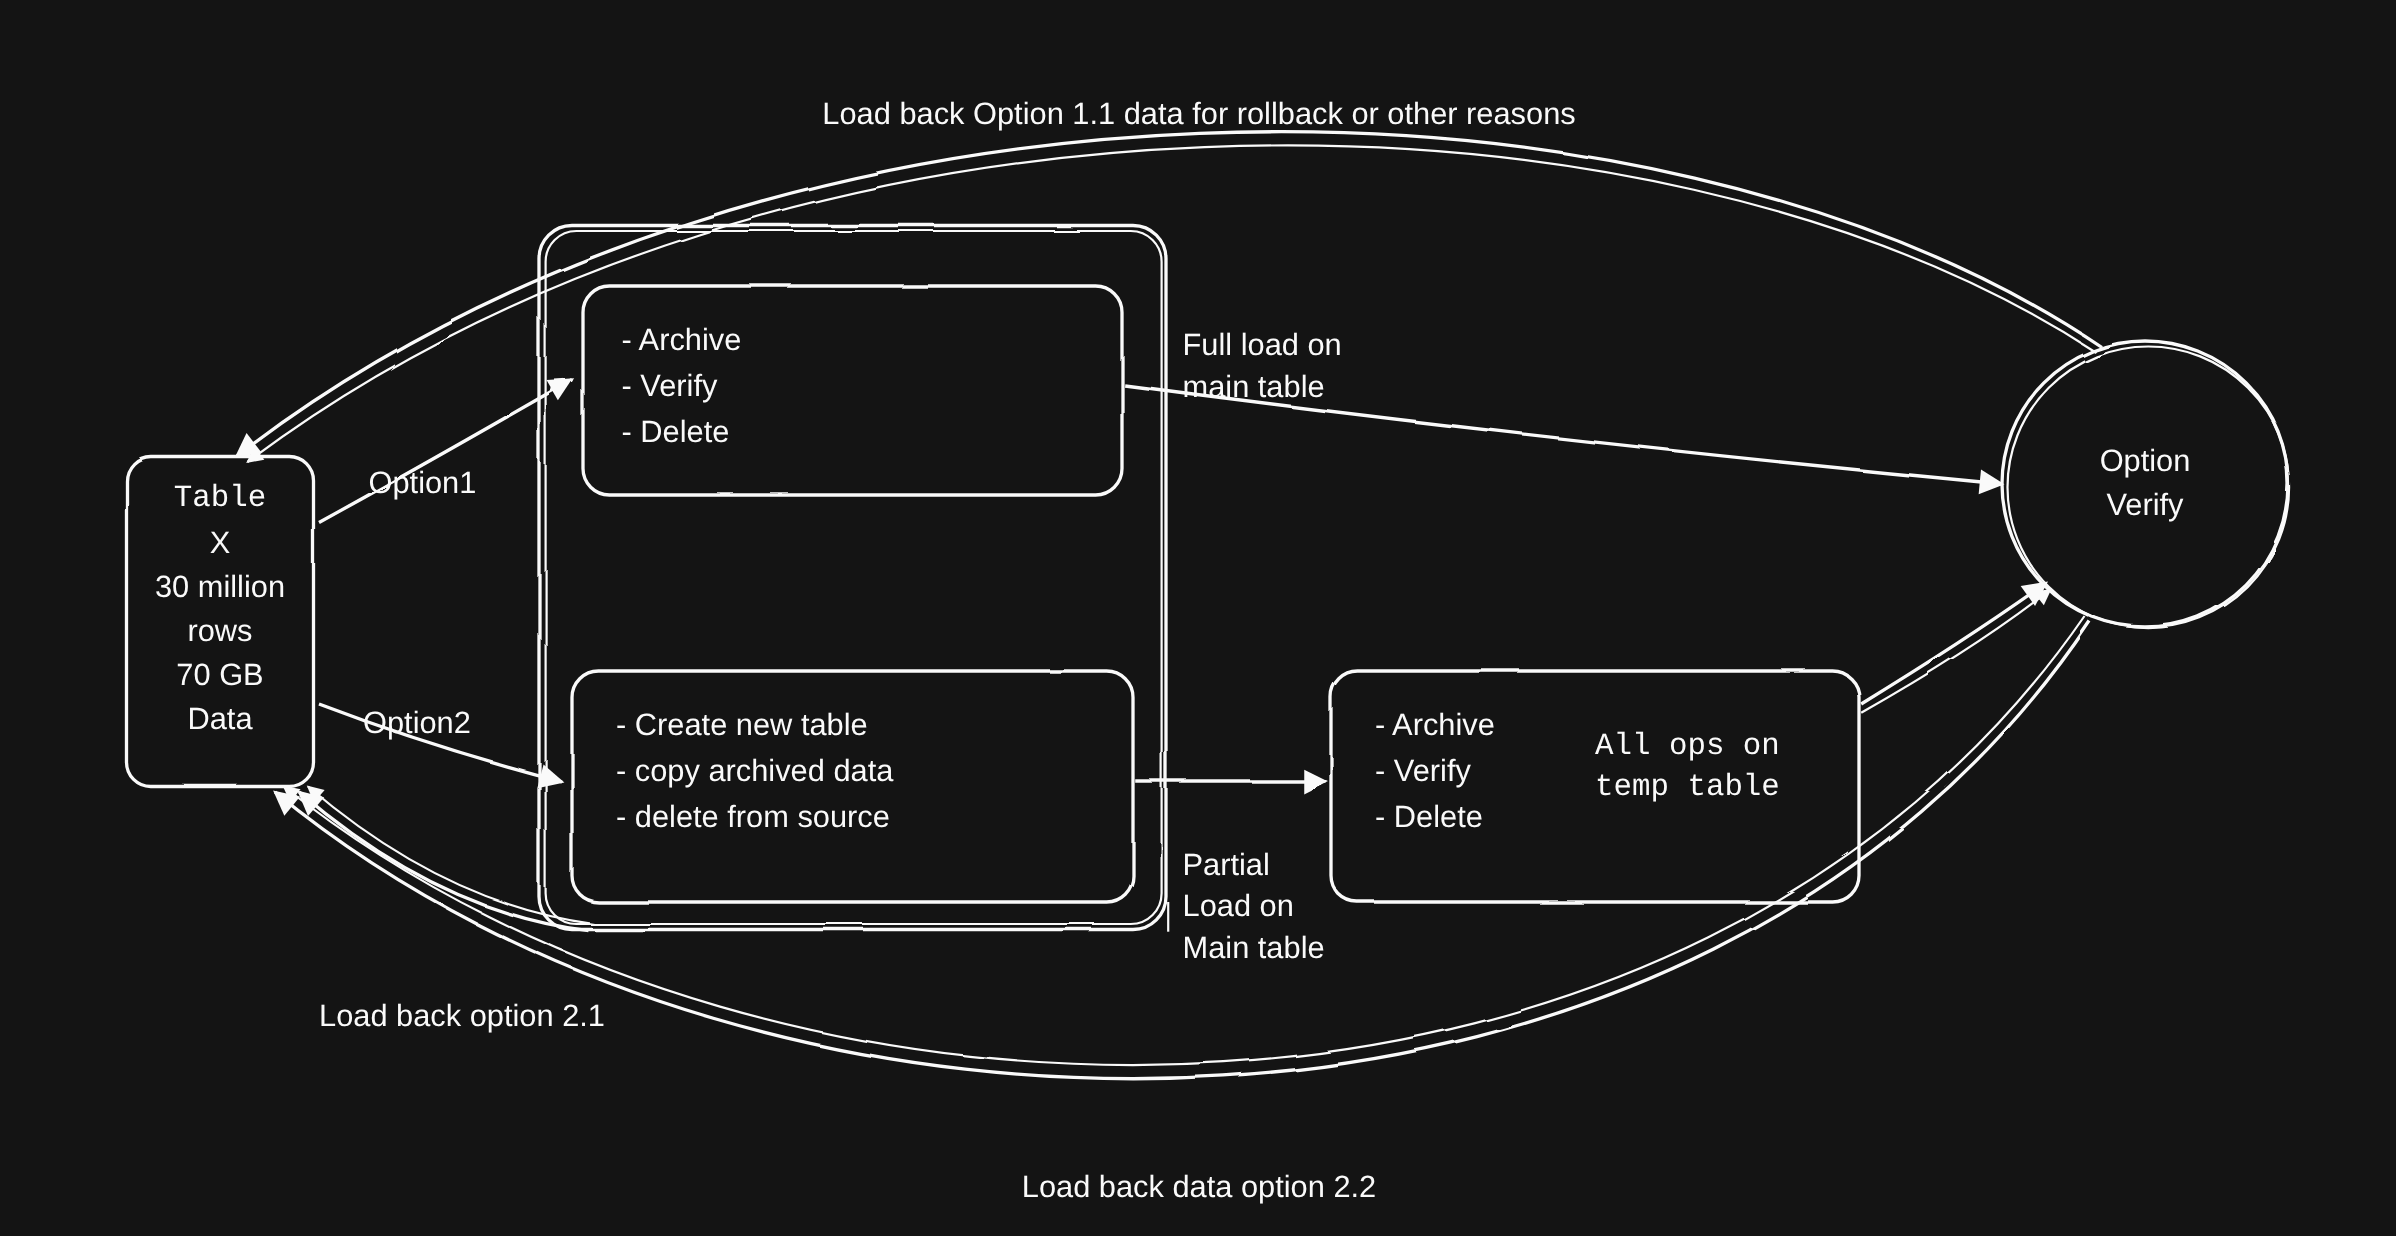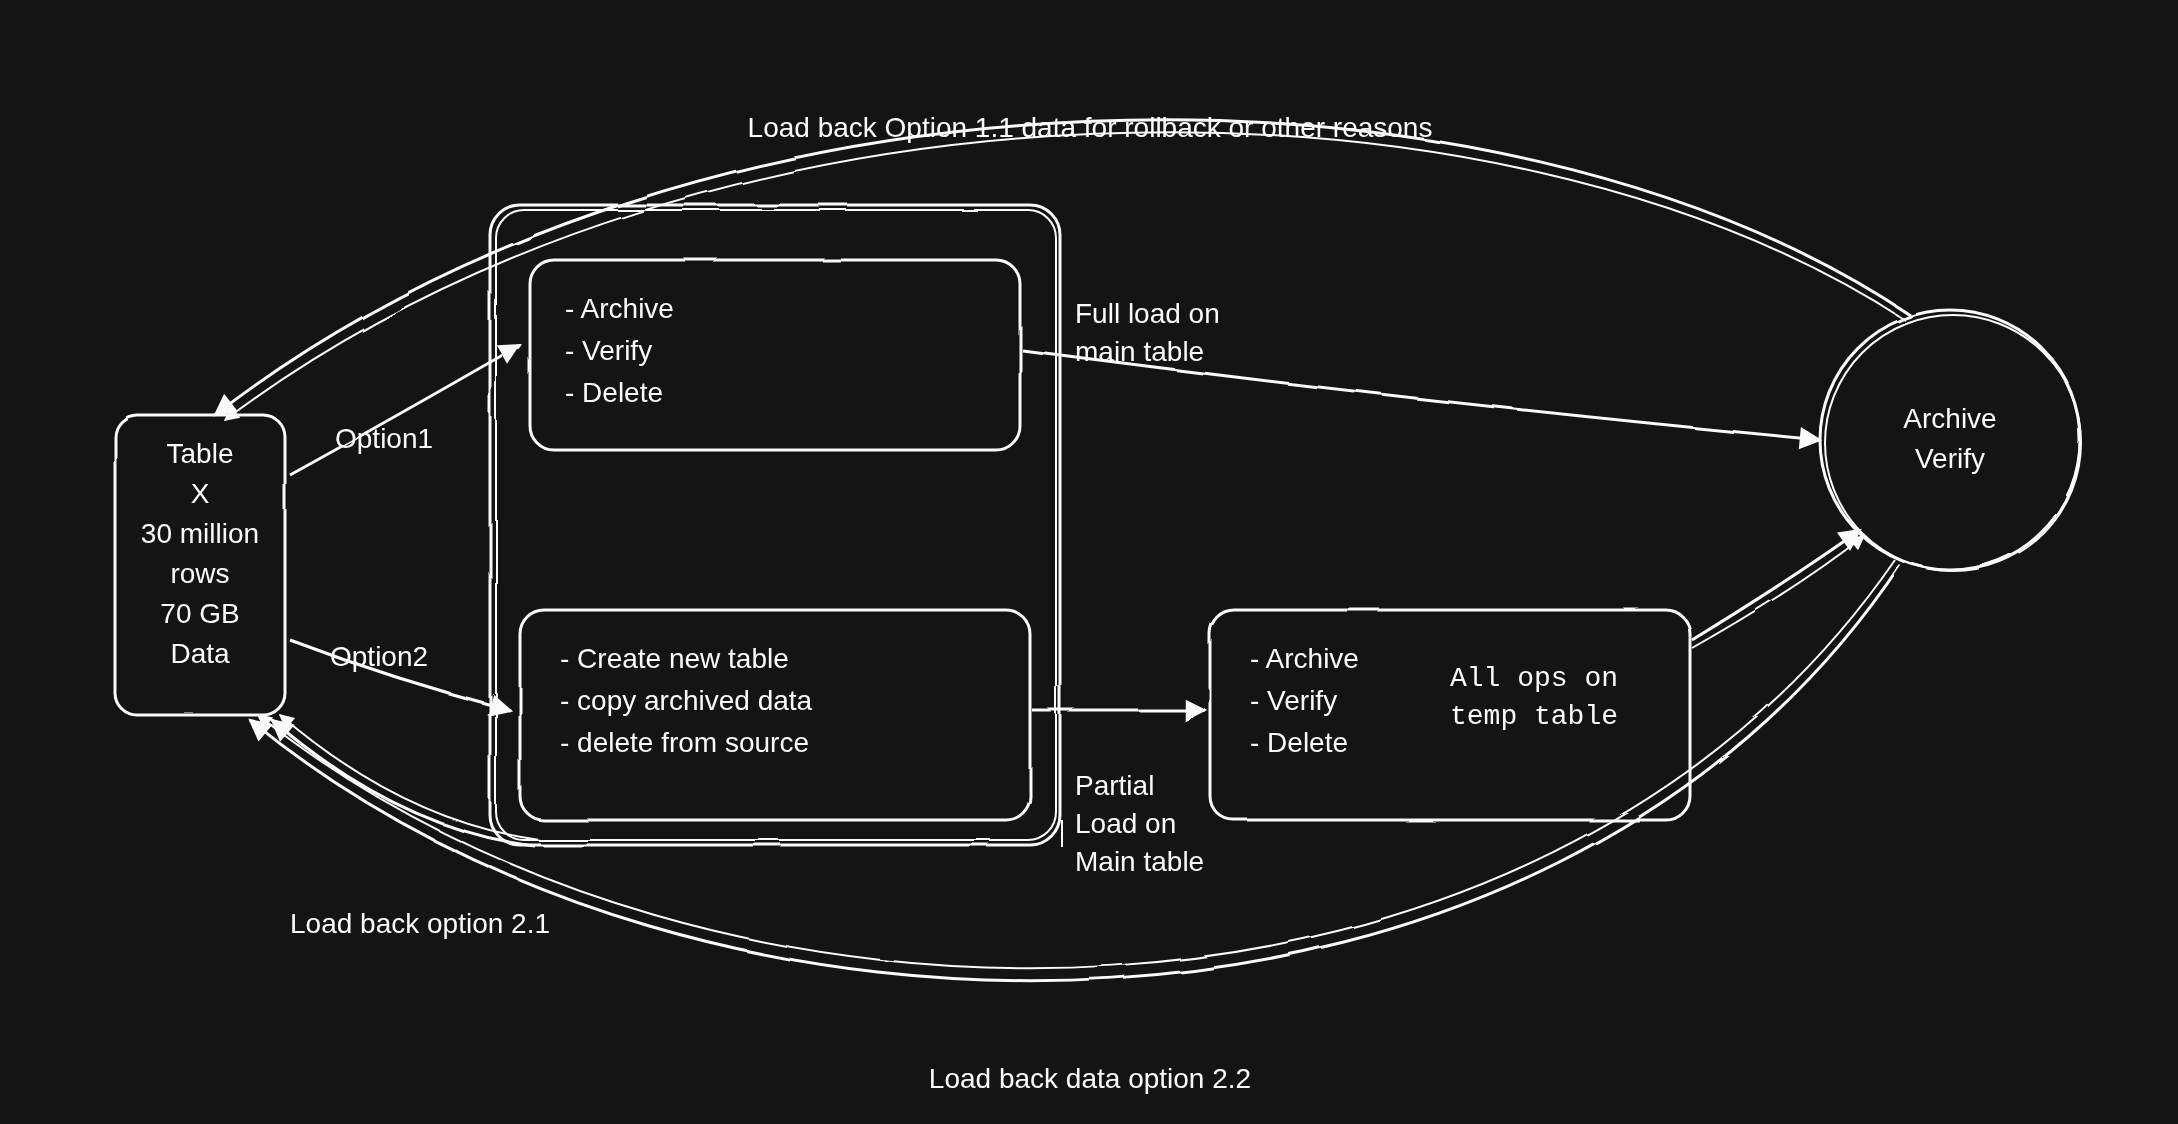--- a/index.html
+++ b/index.html
@@ -85,23 +85,23 @@
       <path d="M 1900 565 C 1550 1090, 700 1090, 250 720" marker-end="url(#ah)"></path>
       <path d="M 1895 560 C 1540 1075, 710 1075, 258 715" stroke-width="2" marker-end="url(#ah)"></path>
 
       <path d="M 535 846 Q 400 830 272 720" marker-end="url(#ah)"></path>
       <path d="M 540 840 Q 405 822 280 715" stroke-width="2" marker-end="url(#ah)"></path>
 
       <path d="M 1062 820 L 1062 847" stroke-width="2"></path>
     </g>
   </svg>
 
-  <div class="label center" style="left:1090px; top:85px;margin-top:24px;">Load back Option 1.1 data for rollback or other reasons</div>
+  <div class="label center" style="left:1090px; top:85px;">Load back Option 1.1 data for rollback or other reasons</div>
 
-  <div class="label center boxtext" style="left:200px; top:435px;">Table</div>
+  <div class="label center boxtext" style="left:200px; top:435px;font-family:Liberation Mono, monospace;">Table</div>
   <div class="label center boxtext" style="left:200px; top:475px;">X</div>
   <div class="label center boxtext" style="left:200px; top:515px;">30 million</div>
   <div class="label center boxtext" style="left:200px; top:555px;">rows</div>
   <div class="label center boxtext" style="left:200px; top:595px;">70 GB</div>
   <div class="label center boxtext" style="left:200px; top:635px;">Data</div>
 
   <div class="label" style="left:335px; top:420px;">Option1</div>
   <div class="label" style="left:330px; top:638px;">Option2</div>
 
   <div class="label bullets" style="left:565px; top:290px;">
@@ -130,20 +130,20 @@
     <span>All ops on</span>
     <span>temp table</span>
   </div>
 
   <div class="label sidechunk" style="left:1075px; top:767px;">
     <span>Partial</span>
     <span>Load on</span>
     <span>Main table</span>
   </div>
 
-  <div class="label center" style="left:1950px; top:400px;">Archive</div>
+  <div class="label center" style="left:1950px; top:400px;">Option</div>
   <div class="label center" style="left:1950px; top:440px;">Verify</div>
 
   <div class="label" style="left:290px; top:905px;">Load back option 2.1</div>
 
   <div class="label center" style="left:1090px; top:1060px;">Load back data option 2.2</div>
 
 </div>
 
 </body></html>

